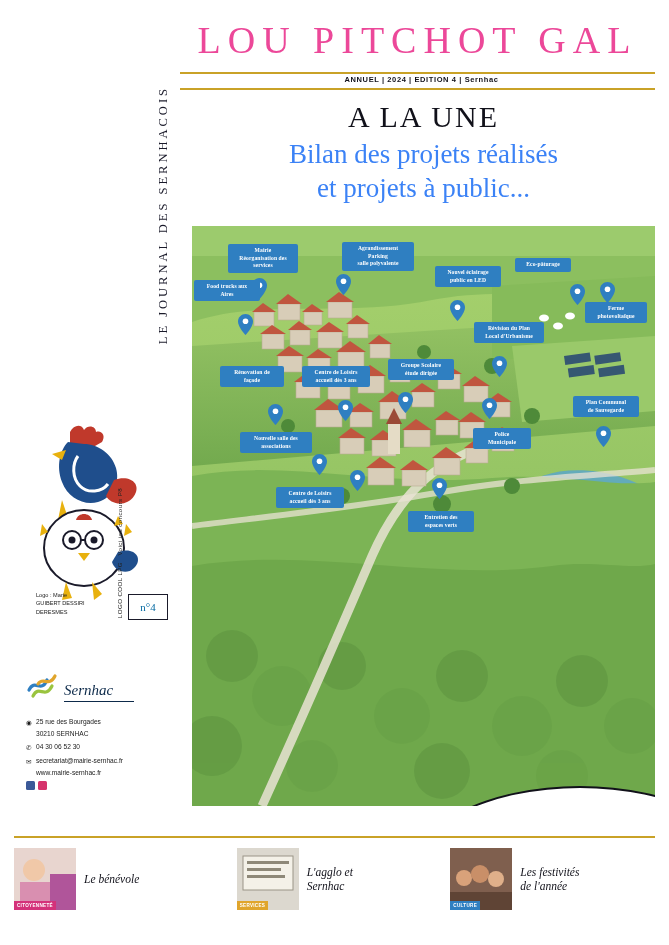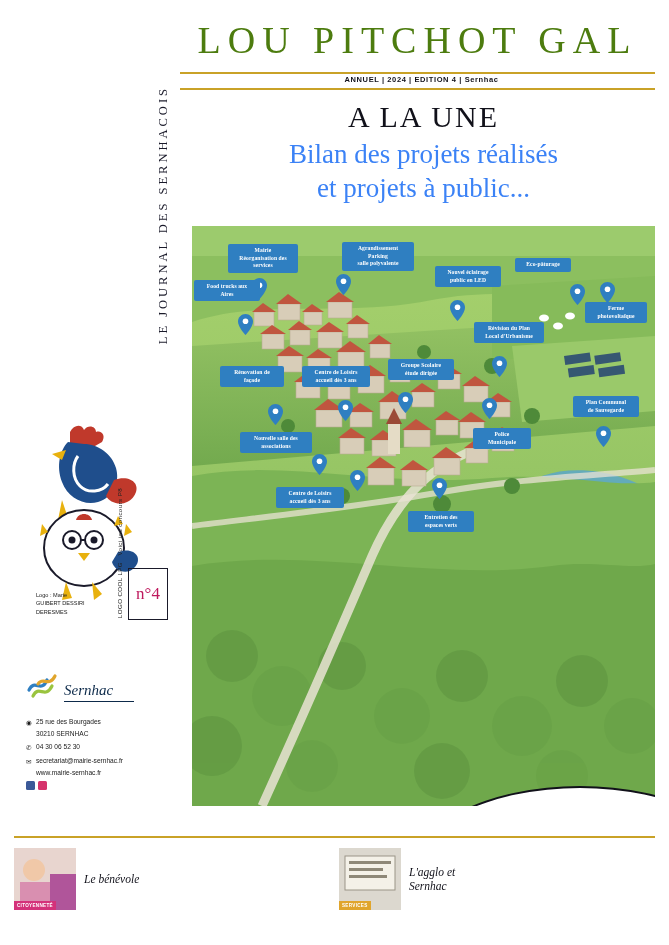--- a/index.html
+++ b/index.html
@@ -15,21 +15,21 @@
   .masthead {
     position: absolute;
     top: 18px; left: 180px; right: 14px;
     height: 46px;
     text-align: center;
   }
   .masthead-title {
     font-family: "Liberation Serif", serif;
     font-size: 38px;
     letter-spacing: 7px;
-    color: #4d7c0f;
+    color: #ec4899;
     font-weight: 400;
     white-space: nowrap;
   }
   .masthead-rule {
     position: absolute;
     top: 72px; left: 180px; right: 14px;
     height: 2px;
     background: #c9a227;
   }
   .issue-line {
@@ -89,26 +89,26 @@
     left: 14px; bottom: 4px;
     font-family: "Liberation Sans", sans-serif;
     font-size: 5.6px;
     line-height: 1.5;
     color: #222;
     width: 72px;
   }
   .num-badge {
     position: absolute;
     right: 4px; bottom: 0px;
-    width: 40px; height: 52px;
+    width: 40px; height: 26px;
     border: 1.4px solid #1a1a2a;
     display: flex; align-items: center; justify-content: center;
     font-family: "Liberation Serif", serif;
-    font-size: 17px;
-    color: #be185d;
+    font-size: 11px;
+    color: #0369a1;
   }
   .vertical-note {
     position: absolute;
     right: 48px; bottom: 2px;
     writing-mode: vertical-rl;
     transform: rotate(180deg);
     font-family: "Liberation Sans", sans-serif;
     font-size: 6.2px;
     letter-spacing: 0.4px;
     color: #222;
@@ -621,13 +621,23 @@
       <div class="bthumb"><svg width="62" height="62" viewBox="0 0 62 62">
           <rect width="62" height="62" fill="#dcd8cf"></rect>
           <rect x="6" y="8" width="50" height="34" fill="#f4f1e8" stroke="#9a9487"></rect>
           <rect x="10" y="13" width="42" height="3" fill="#8e8878"></rect>
           <rect x="10" y="20" width="34" height="3" fill="#8e8878"></rect>
           <rect x="10" y="27" width="38" height="3" fill="#8e8878"></rect>
         </svg><div class="btag" style="background: rgb(224, 165, 44);">SERVICES</div></div>
       <div class="bcap">L'agglo et<br>Sernhac</div>
     </div>
     <div class="bsep"></div>
+    <div class="bcard">
+      <div class="bthumb"><svg width="62" height="62" viewBox="0 0 62 62">
+          <rect width="62" height="62" fill="#7f5f4e"></rect>
+          <circle cx="14" cy="30" r="8" fill="#d9a27a"></circle>
+          <circle cx="30" cy="26" r="9" fill="#c98f68"></circle>
+          <circle cx="46" cy="31" r="8" fill="#e0b08a"></circle>
+          <rect x="0" y="44" width="62" height="18" fill="#5f4435"></rect>
+        </svg><div class="btag" style="background: rgb(47, 127, 193);">CULTURE</div></div>
+      <div class="bcap">Les festivités<br>de l'année</div>
+    </div>
   </div>
 
 </body></html>

